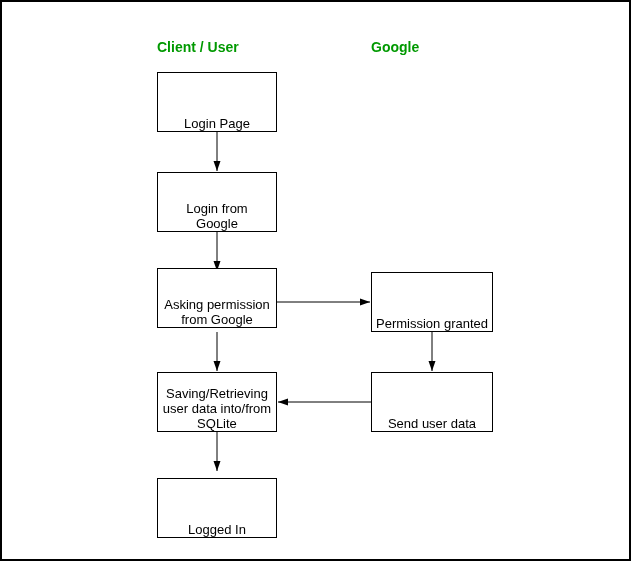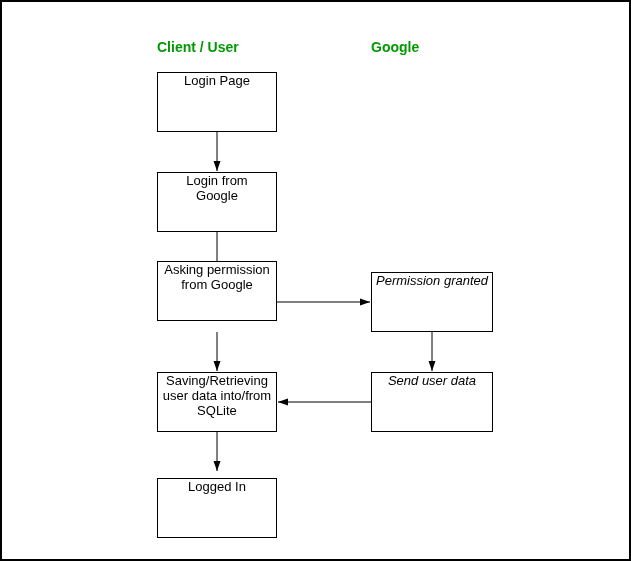--- a/index.html
+++ b/index.html
@@ -27,26 +27,26 @@
   }
   .lane-client { left: 155px; width: 120px; }
   .lane-google { left: 369px; width: 122px; }
   .node {
     position: absolute;
     height: 60px;
     box-sizing: border-box;
     border: 1px solid var(--node-border, #000000);
     background: #ffffff;
     display: flex;
-    align-items: flex-start;
+    align-items: flex-end;
     justify-content: center;
     text-align: center;
   }
   .col1 { left: 155px; width: 120px; }
-  .col2 { left: 369px; width: 122px; font-style: italic; }
+  .col2 { left: 369px; width: 122px; }
   .node-label {
     font-size: 13px;
     line-height: 15px;
     color: var(--node-text, #000000);
     white-space: pre-line;
   }
 </style>
 </head>
 <body>
 
@@ -72,21 +72,21 @@
 
   <div class="node col1" style="top:70px">
     <span class="node-label">Login Page</span>
   </div>
 
   <div class="node col1" style="top:170px">
     <span class="node-label">Login from
 Google</span>
   </div>
 
-  <div class="node col1" style="top:259px">
+  <div class="node col1" style="top:266px">
     <span class="node-label">Asking permission
 from Google</span>
   </div>
 
   <div class="node col2" style="top:270px">
     <span class="node-label">Permission granted</span>
   </div>
 
   <div class="node col1" style="top:370px">
     <span class="node-label">Saving/Retrieving

